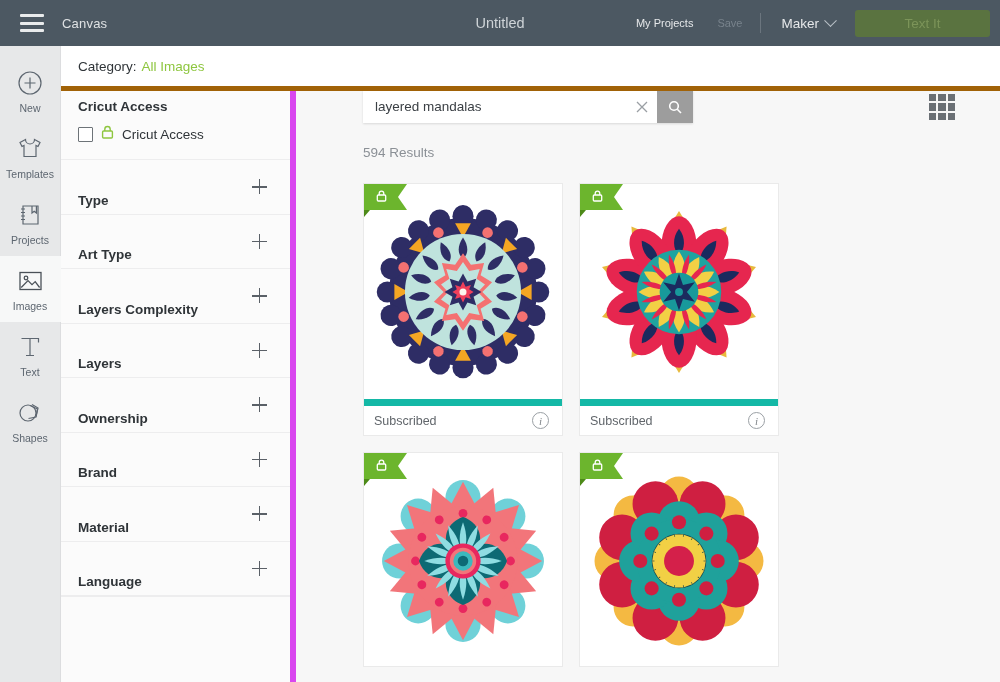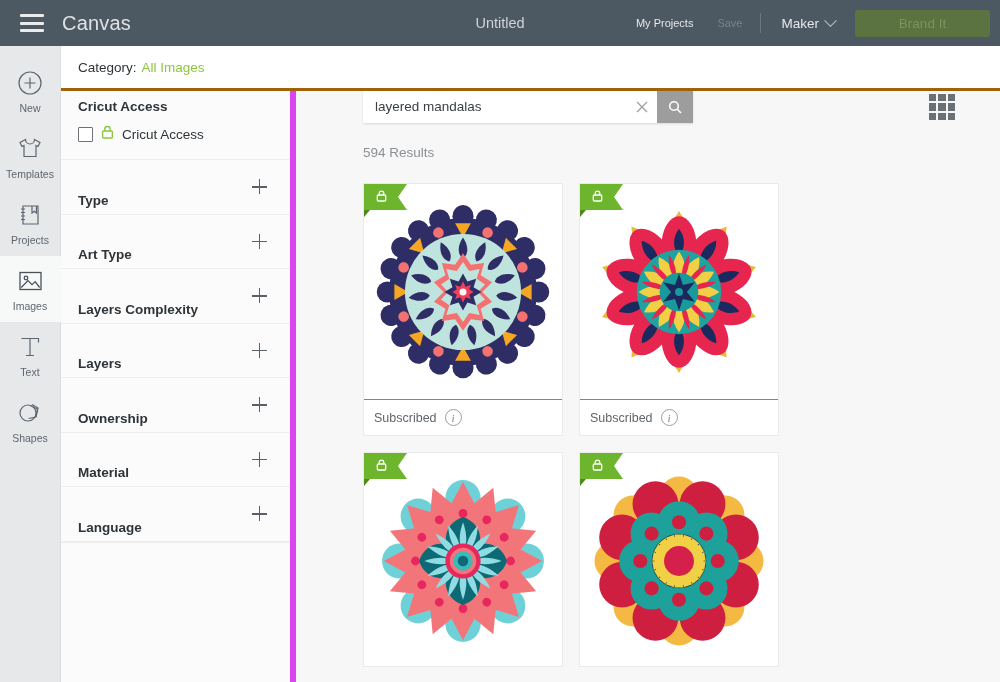--- a/index.html
+++ b/index.html
@@ -12,21 +12,21 @@
   
   .header {
     height: 46px; background: #4c5862;
     display: flex; align-items: center;
     position: relative; color: #e8eaec;
   }
   .hamburger { width: 24px; height: 18px; margin-left: 20px; margin-right: 18px;
                display: flex; flex-direction: column; justify-content: space-between;
                cursor: pointer; }
   .hamburger i { display: block; height: 3px; background: #e9ebec; border-radius: 1px; }
-  .canvas-label { font-size: 20px; color: #dfe2e4; letter-spacing: .2px; }
+  .canvas-label { font-size: 13px; color: #dfe2e4; letter-spacing: .2px; }
   .doc-title { position: absolute; left: 0; right: 0; text-align: center;
                font-size: 14.5px; color: #cfd4d8; pointer-events: none; }
   .hdr-right { margin-left: auto; display: flex; align-items: center;
                gap: 0; padding-right: 10px; z-index: 2; }
   .hdr-link { font-size: 11px; color: #e6e8ea; padding: 0 12px; cursor: pointer; }
   .hdr-link.dim { color: #78838c; cursor: default; }
   .hdr-sep { width: 1px; height: 20px; background: #6b757e; margin: 0 6px; }
   .machine { display: flex; align-items: center; gap: 7px; font-size: 13.5px;
              color: #e6e8ea; padding: 0 10px 0 14px; cursor: pointer; }
   .chev { width: 9px; height: 9px; border-right: 1.6px solid #b9c0c6;
@@ -92,22 +92,22 @@
   .results-count { padding: 22px 0 0 67px; font-size: 13.5px; color: #8b9096; }
 
   
   .cards { display: flex; flex-wrap: wrap; gap: 16px;
            padding: 23px 0 0 67px; width: 500px; }
   .card { width: 200px; background: #fff; border: 1px solid #eaeaea;
           position: relative; cursor: pointer; }
   .card-img { height: 215px; display: flex; align-items: center;
               justify-content: center; background: #fff; }
   .card-img svg { display: block; }
-  .card-foot { height: 36px; border-top: 1px solid #14b8a6;
-               display: flex; align-items: center; 
+  .card-foot { height: 36px; border-top: 7px solid #14b8a6;
+               display: flex; align-items: center; justify-content: space-between;
                padding: 0 13px 0 10px; gap: 8px; }
   .card-foot-txt { font-size: 12.5px; color: #61666b; }
   .info-ico { width: 17px; height: 17px; border: 1.3px solid #9a9fa4;
               border-radius: 50%; display: flex; align-items: center;
               justify-content: center; font-size: 11px; color: #80858a;
               font-family: "Liberation Serif", serif; font-style: italic; }
   
   .ribbon { position: absolute; left: 0; top: 0; width: 34px; height: 26px;
             background: #6cb52d; display: flex; align-items: center;
             justify-content: center; }
@@ -130,21 +130,21 @@
   <span class="canvas-label">Canvas</span>
   <div class="doc-title">Untitled</div>
   <div class="hdr-right">
     <span class="hdr-link">My Projects</span>
     <span class="hdr-link dim">Save</span>
     <span class="hdr-sep"></span>
     <span class="machine">
       <span>Maker</span>
       <span class="chev"></span>
     </span>
-    <button class="make-btn">Brand It</button>
+    <button class="make-btn">Text It</button>
   </div>
 </div>
 
 <div class="body">
 
   <div class="rail">
     <div class="rail-item">
       <span class="rail-ico">
         <svg width="26" height="26" viewBox="0 0 26 26" fill="none" stroke="#5d6670" stroke-width="1.2">
           <circle cx="13" cy="13" r="11"></circle>
@@ -228,20 +228,24 @@
     <div class="filter-row">
       <span class="filter-name">Layers Complexity</span>
       <span class="plus"></span>
     </div>
     <div class="filter-row">
       <span class="filter-name">Layers</span>
       <span class="plus"></span>
     </div>
     <div class="filter-row">
       <span class="filter-name">Ownership</span>
+      <span class="plus"></span>
+    </div>
+    <div class="filter-row">
+      <span class="filter-name">Brand</span>
       <span class="plus"></span>
     </div>
     <div class="filter-row">
       <span class="filter-name">Material</span>
       <span class="plus"></span>
     </div>
     <div class="filter-row">
       <span class="filter-name">Language</span>
       <span class="plus"></span>
     </div>
@@ -1083,17 +1087,17 @@
               </g>
             </svg>
           </div>
         </div>
 
       </div>
     </div>
   </div>
 </div>
 
-<div style="position:absolute;top:46px;left:61px;right:0;height:45px;background:#fff;border-bottom:3px solid #a16207;display:flex;align-items:center;padding-left:17px;">
+<div style="position:absolute;top:46px;left:61px;right:0;height:45px;background:#fff;border-bottom:5px solid #a16207;display:flex;align-items:center;padding-left:17px;">
   <span style="font-size:13.5px;color:#2f3438;">Category:</span>
   <span style="font-size:13.5px;color:#8ec63f;margin-left:5px;cursor:pointer;">All Images</span>
 </div>
 <div style="position:absolute;top:91px;left:296px;right:0;bottom:0;background:#f7f7f7;z-index:-1;"></div>
 
 </body></html>

